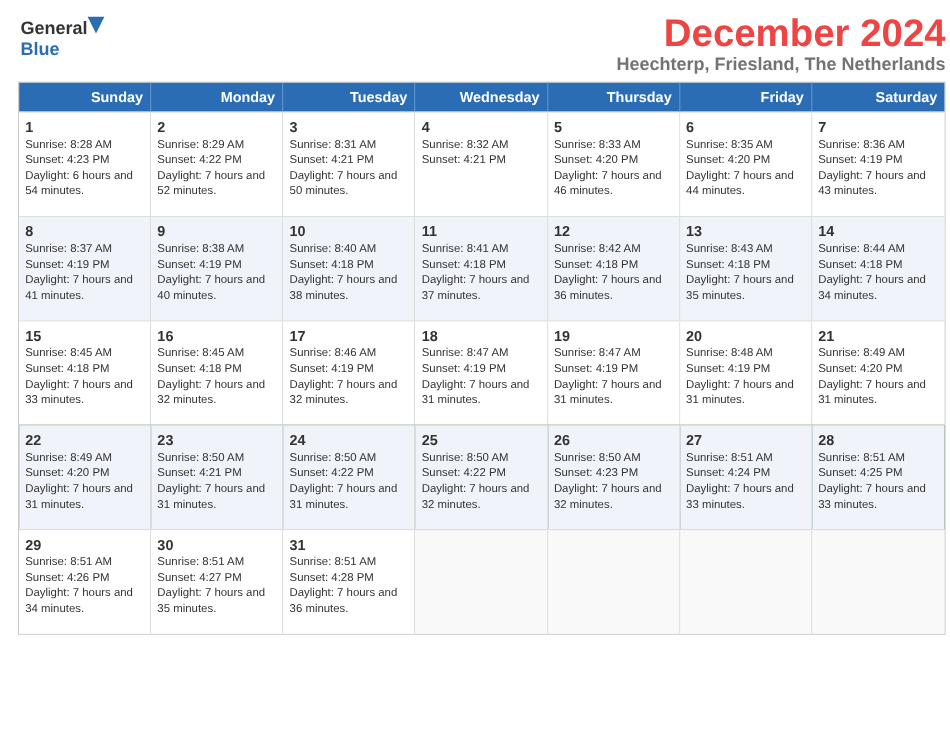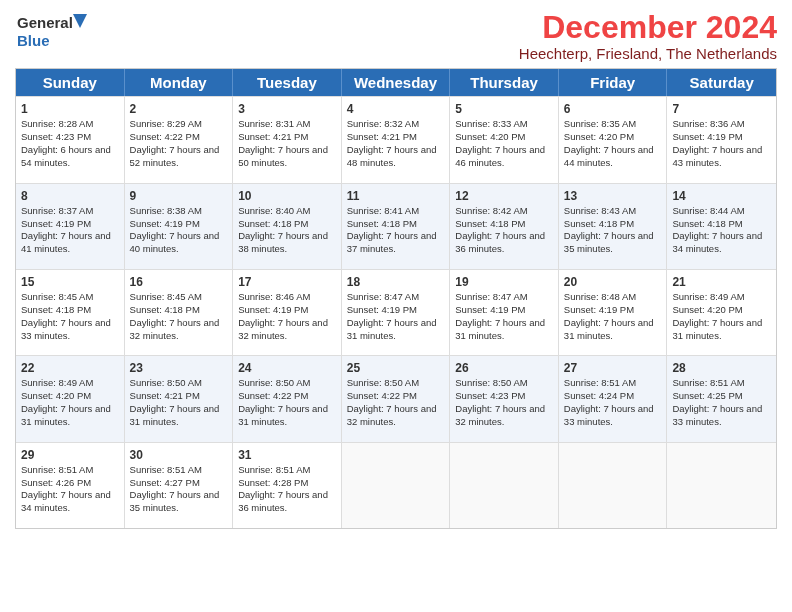--- a/index.html
+++ b/index.html
@@ -6,21 +6,21 @@
     body {
       font-family: Arial, sans-serif;
       background: #fff;
       width: 792px;
       height: 612px;
       overflow: hidden;
     }
     .page {
       width: 792px;
       height: 539px;
-      padding: 10px 15px 10px 15px;
+      padding: 10px 4px 10px 15px;
       display: flex;
       flex-direction: column;
     }
     .header {
       display: flex;
       justify-content: space-between;
       align-items: flex-start;
       margin-bottom: 6px;
     }
     .logo {
@@ -36,39 +36,40 @@
       text-align: right;
     }
     .main-title {
       font-size: 32px;
       font-weight: bold;
       color: #ef4444;
       line-height: 1.1;
     }
     .subtitle {
       font-size: 15px;
-      color: #7f1d1d;
+      color: #737373;
+      font-weight: bold;
     }
     .calendar {
       flex: 1;
       display: flex;
       flex-direction: column;
       border: 1px solid #ccc;
     }
     .cal-header-row {
       display: grid;
       grid-template-columns: repeat(7, 1fr);
       background: #2a6db5;
     }
     .cal-header-cell {
       color: #fff;
       font-weight: bold;
-      font-size: 15px;
+      font-size: 12px;
       padding: 5px 6px;
-      text-align: center;
+      text-align: right;
       border-right: 1px solid #5a90cc;
     }
     .cal-header-cell:last-child { border-right: none; }
     .cal-body {
       flex: 1;
       display: flex;
       flex-direction: column;
     }
     .cal-week {
       display: grid;
@@ -141,21 +142,20 @@
         <div class="cal-cell">
           <span class="day-num">3</span>
           <span>Sunrise: 8:31 AM</span><br>
           <span>Sunset: 4:21 PM</span><br>
           <span>Daylight: 7 hours and 50 minutes.</span>
         </div>
         <div class="cal-cell">
           <span class="day-num">4</span>
           <span>Sunrise: 8:32 AM</span><br>
           <span>Sunset: 4:21 PM</span><br>
-          <span>Daylight: 7 hours and 48 minutes.</span>
         </div>
         <div class="cal-cell">
           <span class="day-num">5</span>
           <span>Sunrise: 8:33 AM</span><br>
           <span>Sunset: 4:20 PM</span><br>
           <span>Daylight: 7 hours and 46 minutes.</span>
         </div>
         <div class="cal-cell">
           <span class="day-num">6</span>
           <span>Sunrise: 8:35 AM</span><br>

